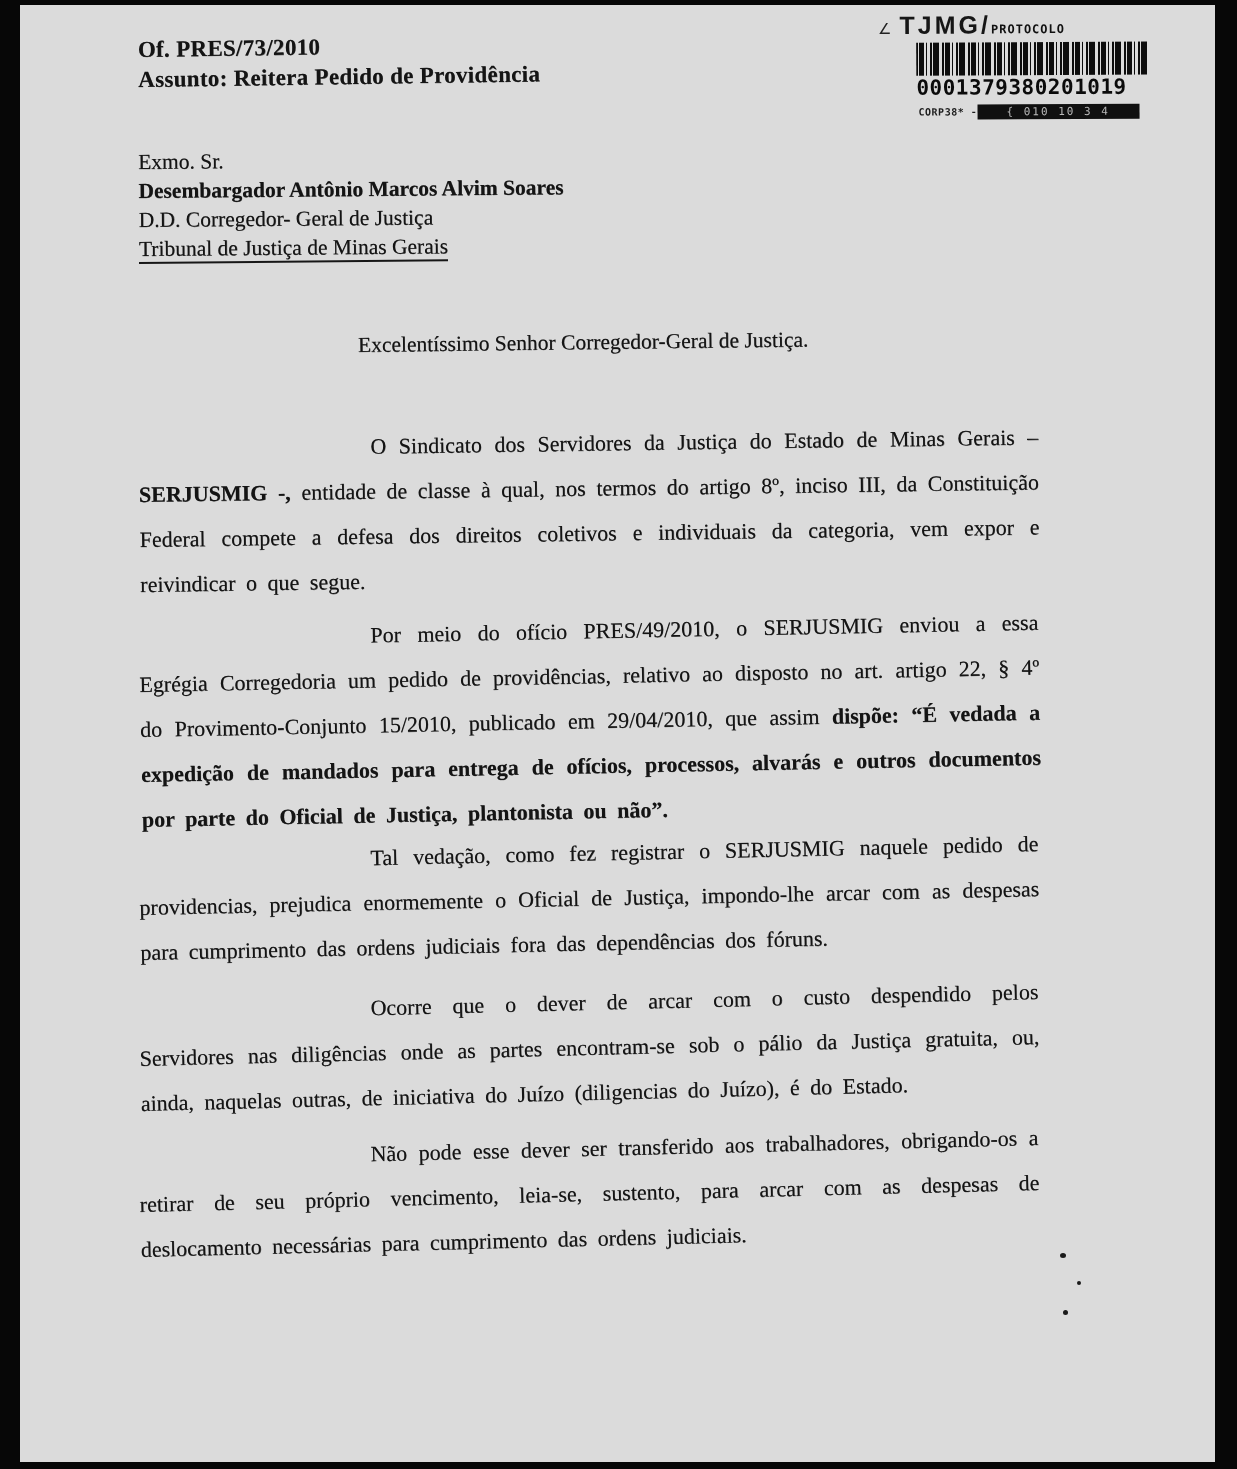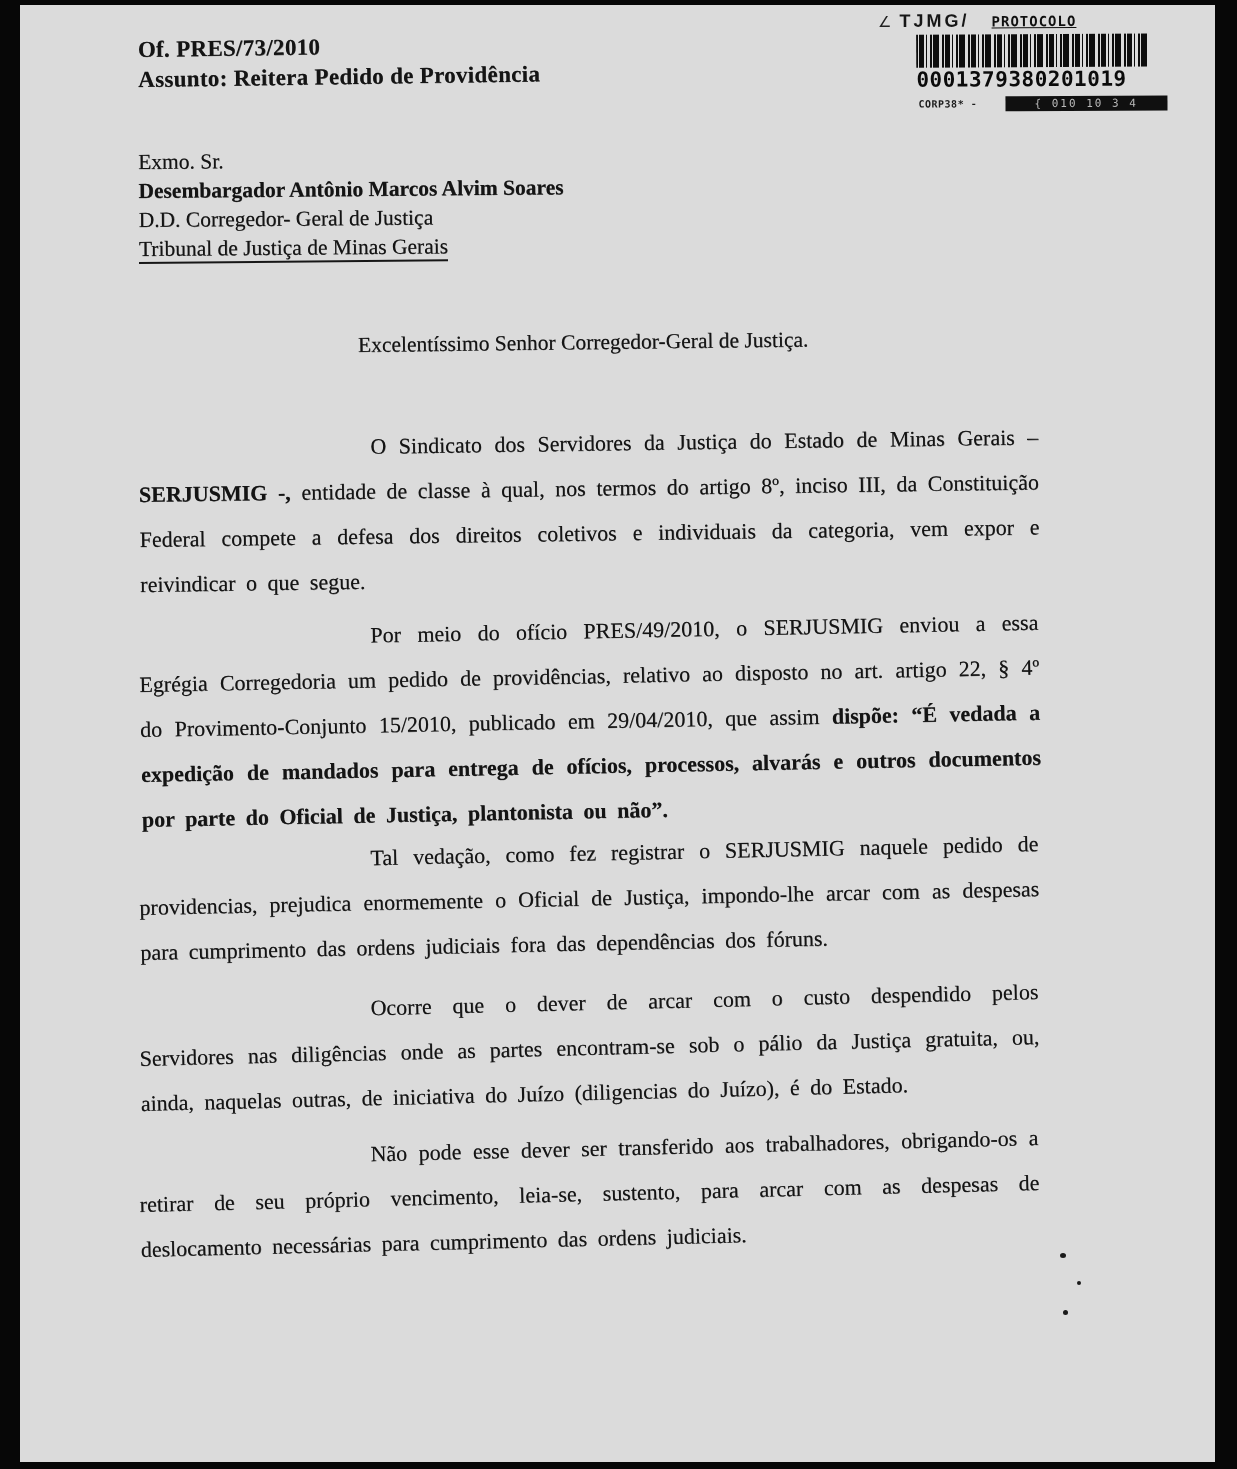--- a/index.html
+++ b/index.html
@@ -31,26 +31,26 @@
     position:absolute;left:858px;top:6px;width:300px;
     transform:rotate(-0.3deg);transform-origin:0 0;
   }
   .stamp-top{white-space:nowrap;}
   .stamp-mark{
     font-family:"DejaVu Sans", sans-serif;
     font-size:15px;color:#222;margin-right:8px;
   }
   .stamp-org{
     font-family:"Liberation Sans", sans-serif;
-    font-weight:bold;font-size:18px;letter-spacing:3px;color:#161616;
+    font-weight:bold;font-size:25px;letter-spacing:3px;color:#161616;
   }
   .stamp-label{
     font-family:"DejaVu Sans Mono", monospace;
-    font-weight:bold;font-size:14px;letter-spacing:1px;
-    margin-left:22px;color:#101010;text-decoration:underline;
+    font-weight:bold;font-size:12px;letter-spacing:1px;
+    color:#101010;
   }
   .barcode{
     margin:3px 0 0 38px;width:232px;height:33px;
     background:
       repeating-linear-gradient(90deg,
         #0d0d0d 0 2px, rgba(0,0,0,0) 2px 3px,
         #0d0d0d 3px 8px, rgba(0,0,0,0) 8px 10px,
         #0d0d0d 10px 11px, rgba(0,0,0,0) 11px 14px,
         #0d0d0d 14px 16px, rgba(0,0,0,0) 16px 17px,
         #0d0d0d 17px 23px, rgba(0,0,0,0) 23px 26px);
@@ -61,21 +61,21 @@
     font-weight:bold;font-size:21px;letter-spacing:0.5px;color:#0b0b0b;
   }
   .stamp-footer{margin:2px 0 0 40px;white-space:nowrap;}
   .stamp-corp{
     font-family:"DejaVu Sans Mono", monospace;
     font-weight:bold;font-size:10px;letter-spacing:0.5px;color:#1c1c1c;
     vertical-align:middle;
   }
   .stamp-box{
     display:inline-block;vertical-align:middle;
-    margin-left:28px;width:162px;height:15px;
+    width:162px;height:15px;
     background:#101010;color:#b9b9b9;
     font-family:"DejaVu Sans Mono", monospace;
     font-size:11px;line-height:15px;letter-spacing:2px;
     text-align:center;overflow:hidden;
   }
 
   
   .addr{
     position:absolute;left:118px;top:143px;
     transform:rotate(-0.5deg);transform-origin:0 0;

